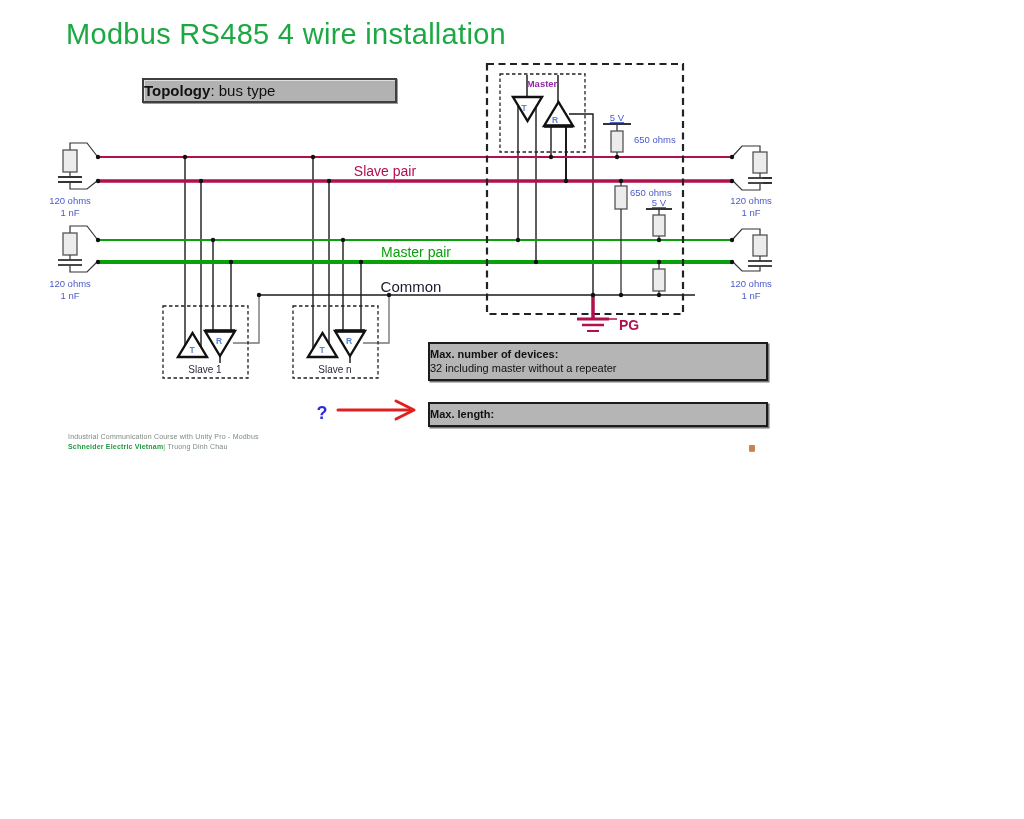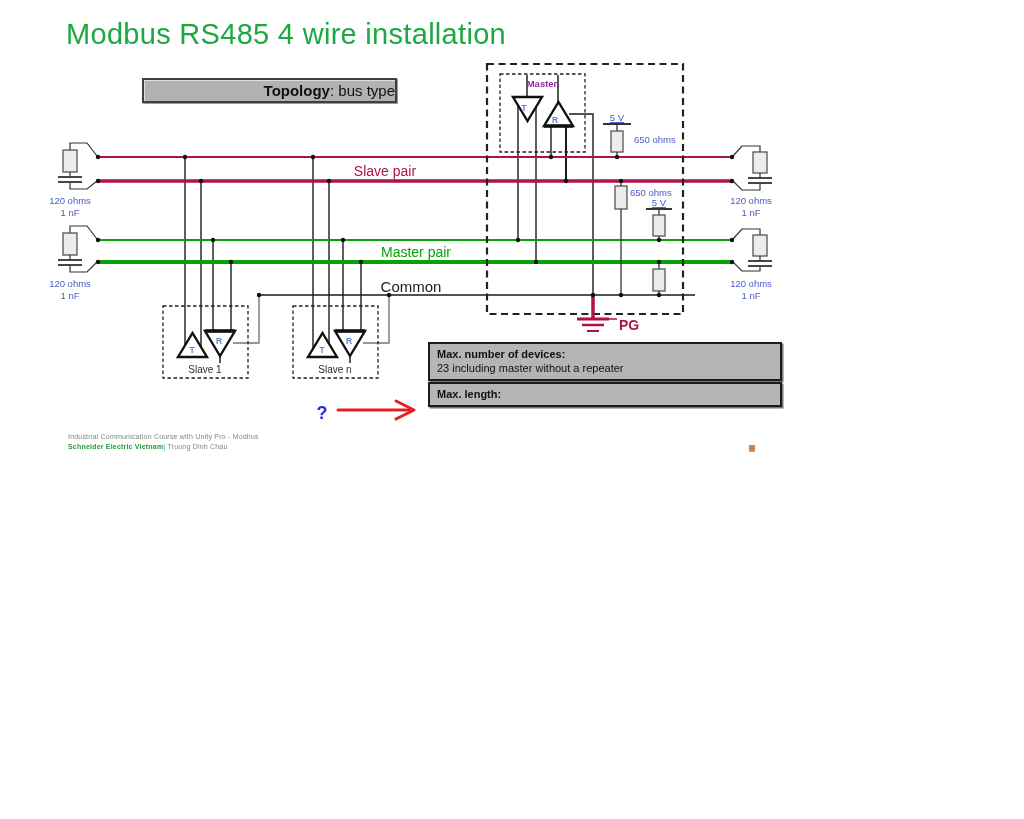--- a/index.html
+++ b/index.html
@@ -1,34 +1,34 @@
 <!DOCTYPE html>
 <html><head>
 <meta charset="utf-8">
 <style>
   html,body { margin:0; padding:0; background:#fff; }
   .page { position:relative; width:1024px; height:819px; background:#ffffff;
-          font-family:"Liberation Sans", sans-serif; overflow:hidden; }
+          font-family:"Liberation Sans", sans-serif; overflow:hidden;border-radius:29px; }
 
   .title { position:absolute; left:66px; top:18px; font-size:29px;
            color:#1CA843; letter-spacing:.3px; white-space:nowrap; }
 
   .topology { position:absolute; left:142px; top:78px; width:251px; height:21px;
               background:#b2b2b2; border:2px solid #3f3f3f;
               box-shadow:1px 1px 0 #9a9a9a, inset 1px 1px 0 #dedede;
-              text-align:right; font-size:15px; line-height:21px; color:#111;
+              text-align:left; font-size:15px; line-height:21px; color:#111;
               white-space:nowrap; }
 
   .diagram { position:absolute; left:0; top:0; }
 
   .infobox { position:absolute; left:428px; width:336px; background:#b5b5b5;
              border:2px solid #1c1c1c; box-shadow:1.5px 1.5px 0 #777;
-             padding:3px 7px 4px; font-size:11px; line-height:1.28; color:#111; }
+             padding:3px 0 4px; font-size:11px; line-height:1.28; color:#111; }
   #box1 { top:342px; }
-  #box2 { top:382px; }
+  #box2 { top:402px; }
   .infobox .hd { font-weight:bold; }
 
   .footer1 { position:absolute; left:68px; top:433px; font-size:7px;
              color:#7a8a80; letter-spacing:.2px; white-space:nowrap; }
   .footer2 { position:absolute; left:68px; top:443px; font-size:7px;
              color:#7a8a80; letter-spacing:.2px; white-space:nowrap; }
   .footer2 .brand { color:#1f9d40; font-weight:bold; }
 
   .logomark { position:absolute; left:749px; top:445px; width:6px; height:6px;
               background:#c8824e; border-radius:1px; box-shadow:0 1px 0 #8fa8cc; }
@@ -223,21 +223,21 @@
     <text class="lblSlave" x="335" y="373" text-anchor="middle">Slave n</text>
     <text class="lblTR" x="192" y="353" text-anchor="middle">T</text>
     <text class="lblTR" x="219" y="344" text-anchor="middle">R</text>
     <text class="lblTR" x="322" y="353" text-anchor="middle">T</text>
     <text class="lblTR" x="349" y="344" text-anchor="middle">R</text>
     <text class="lblQ" x="322" y="419" text-anchor="middle">?</text>
   </svg>
 
   <div class="infobox" id="box1">
     <div class="hd">Max. number of devices:</div>
-    <div>23 including master without a repeater</div>
+    <div>32 including master without a repeater</div>
   </div>
 
   <div class="infobox" id="box2">
     <div class="hd">Max. length:</div>
   </div>
 
   <div class="footer1">Industrial Communication Course with Unity Pro - Modbus</div>
   <div class="footer2"><span class="brand">Schneider Electric Vietnam</span><span>| Truong Dinh Chau</span></div>
 
   <div class="logomark"></div>

